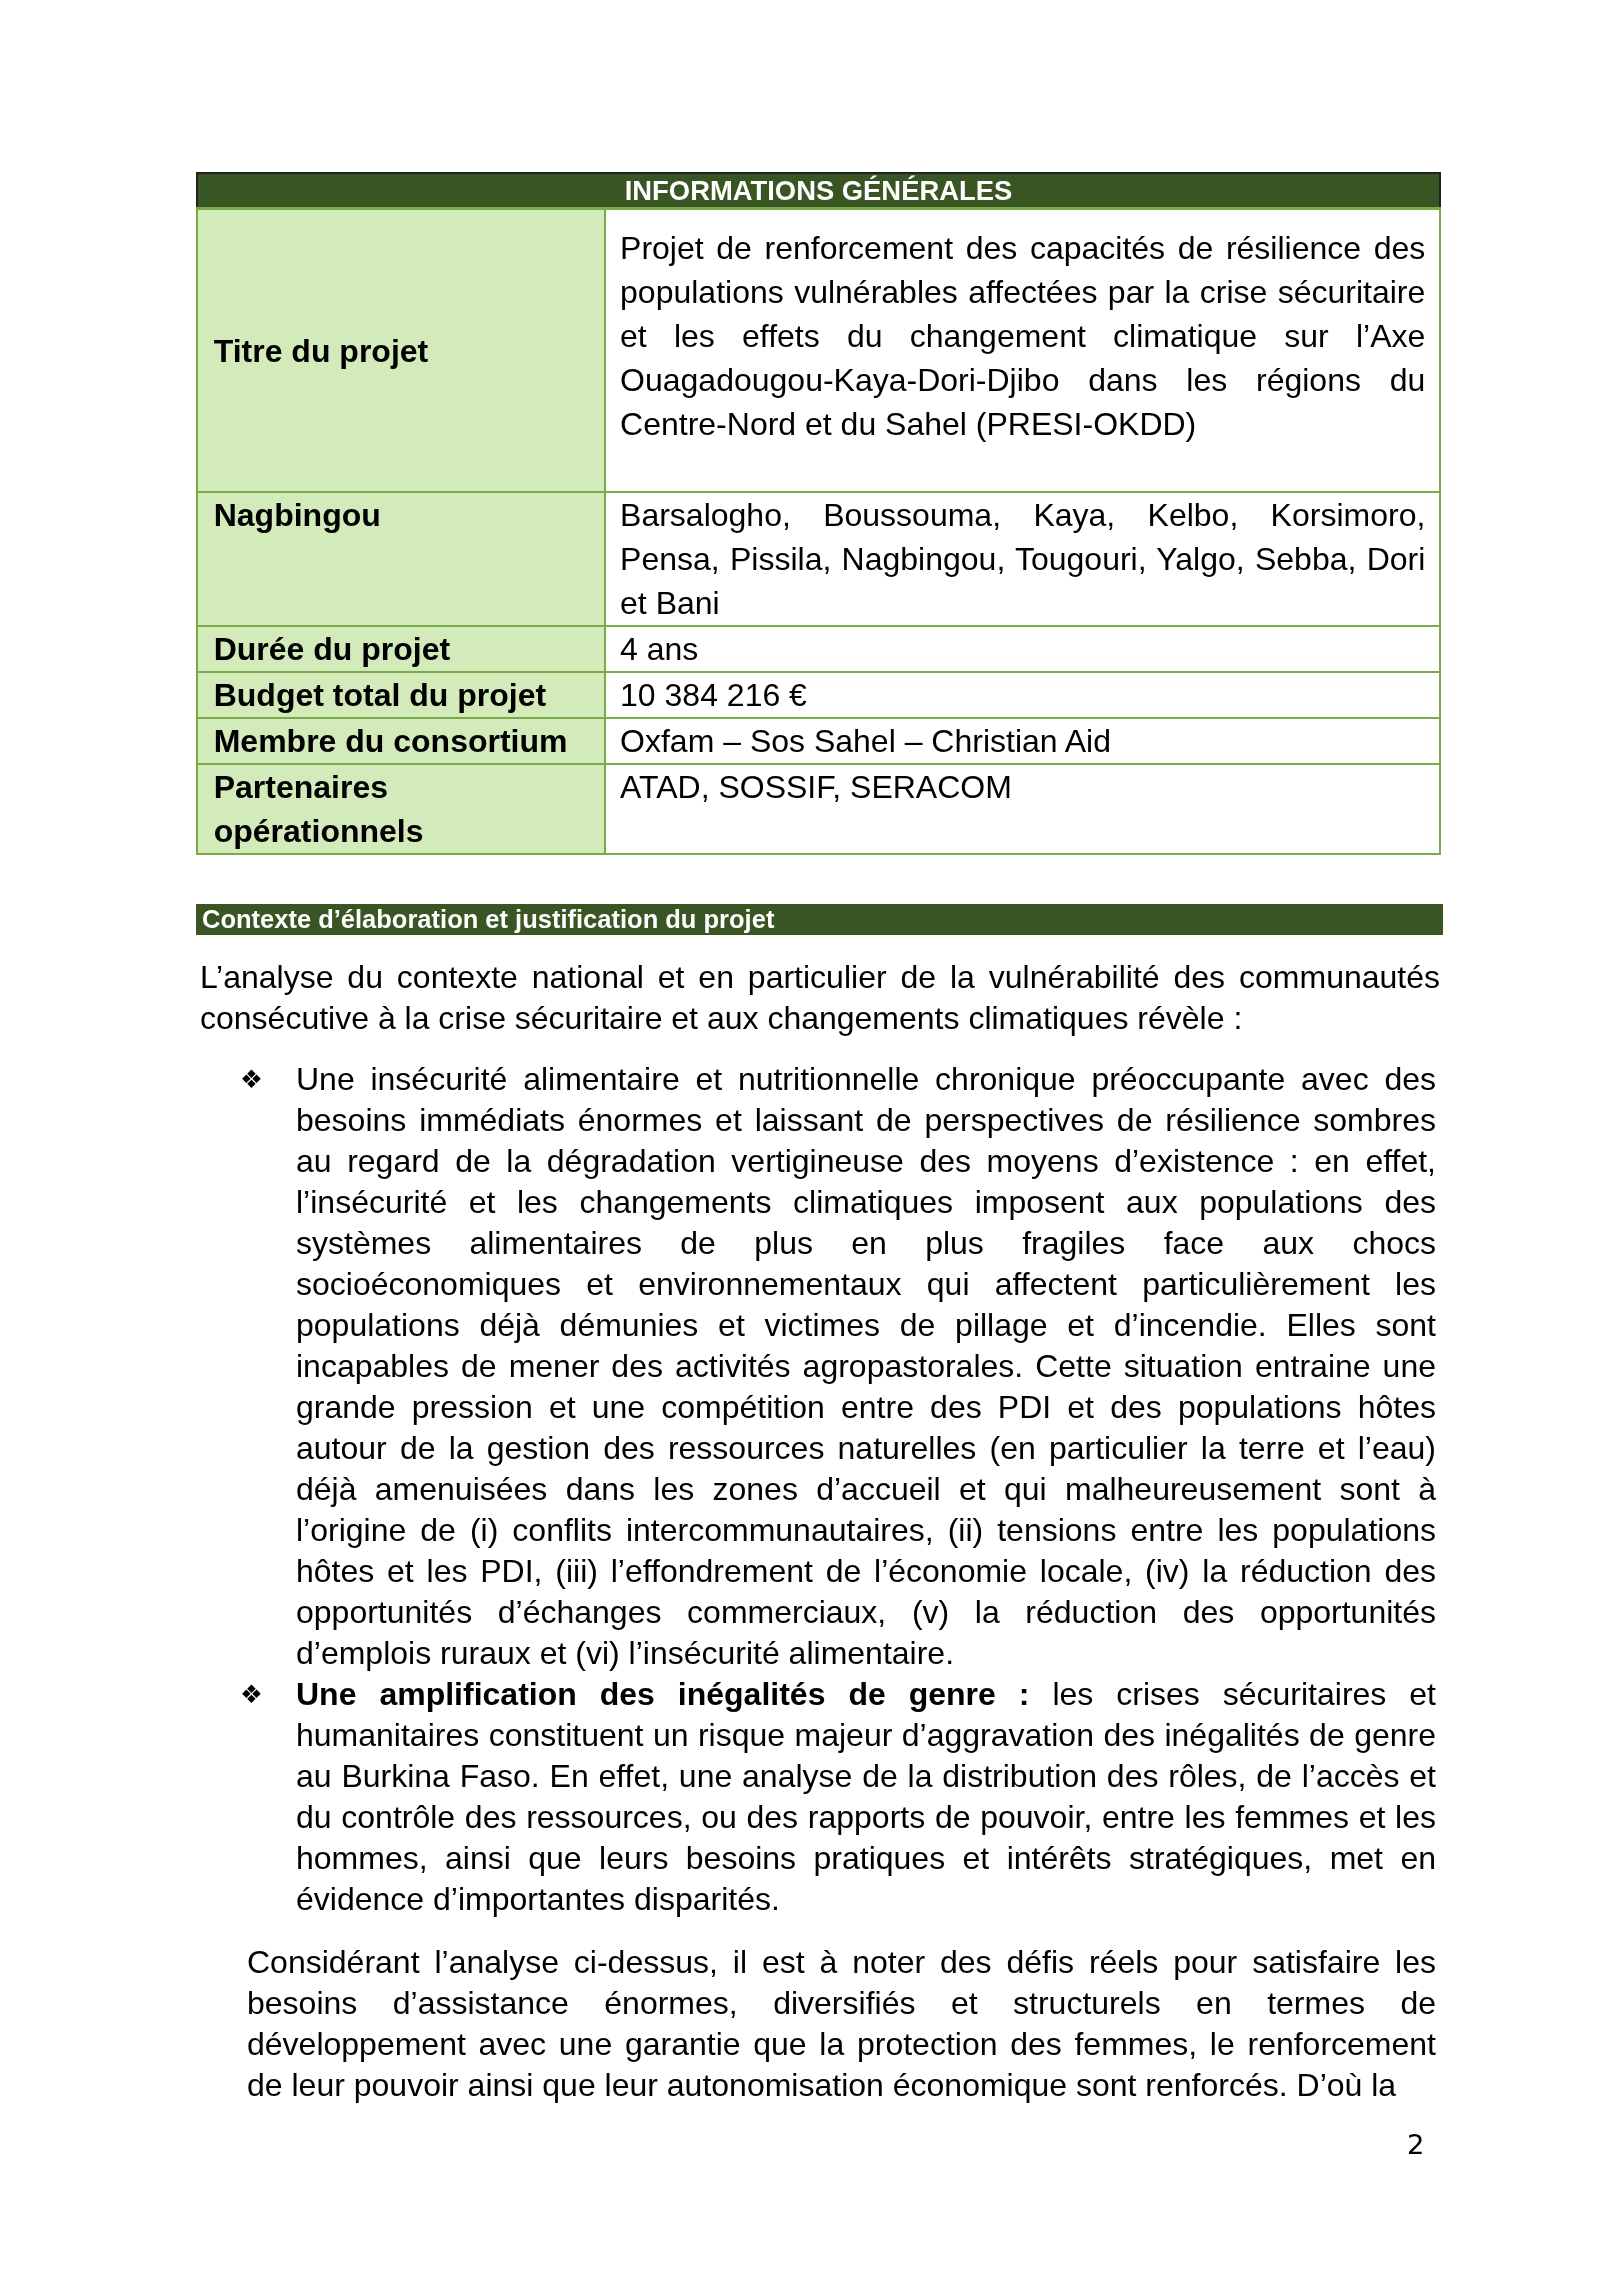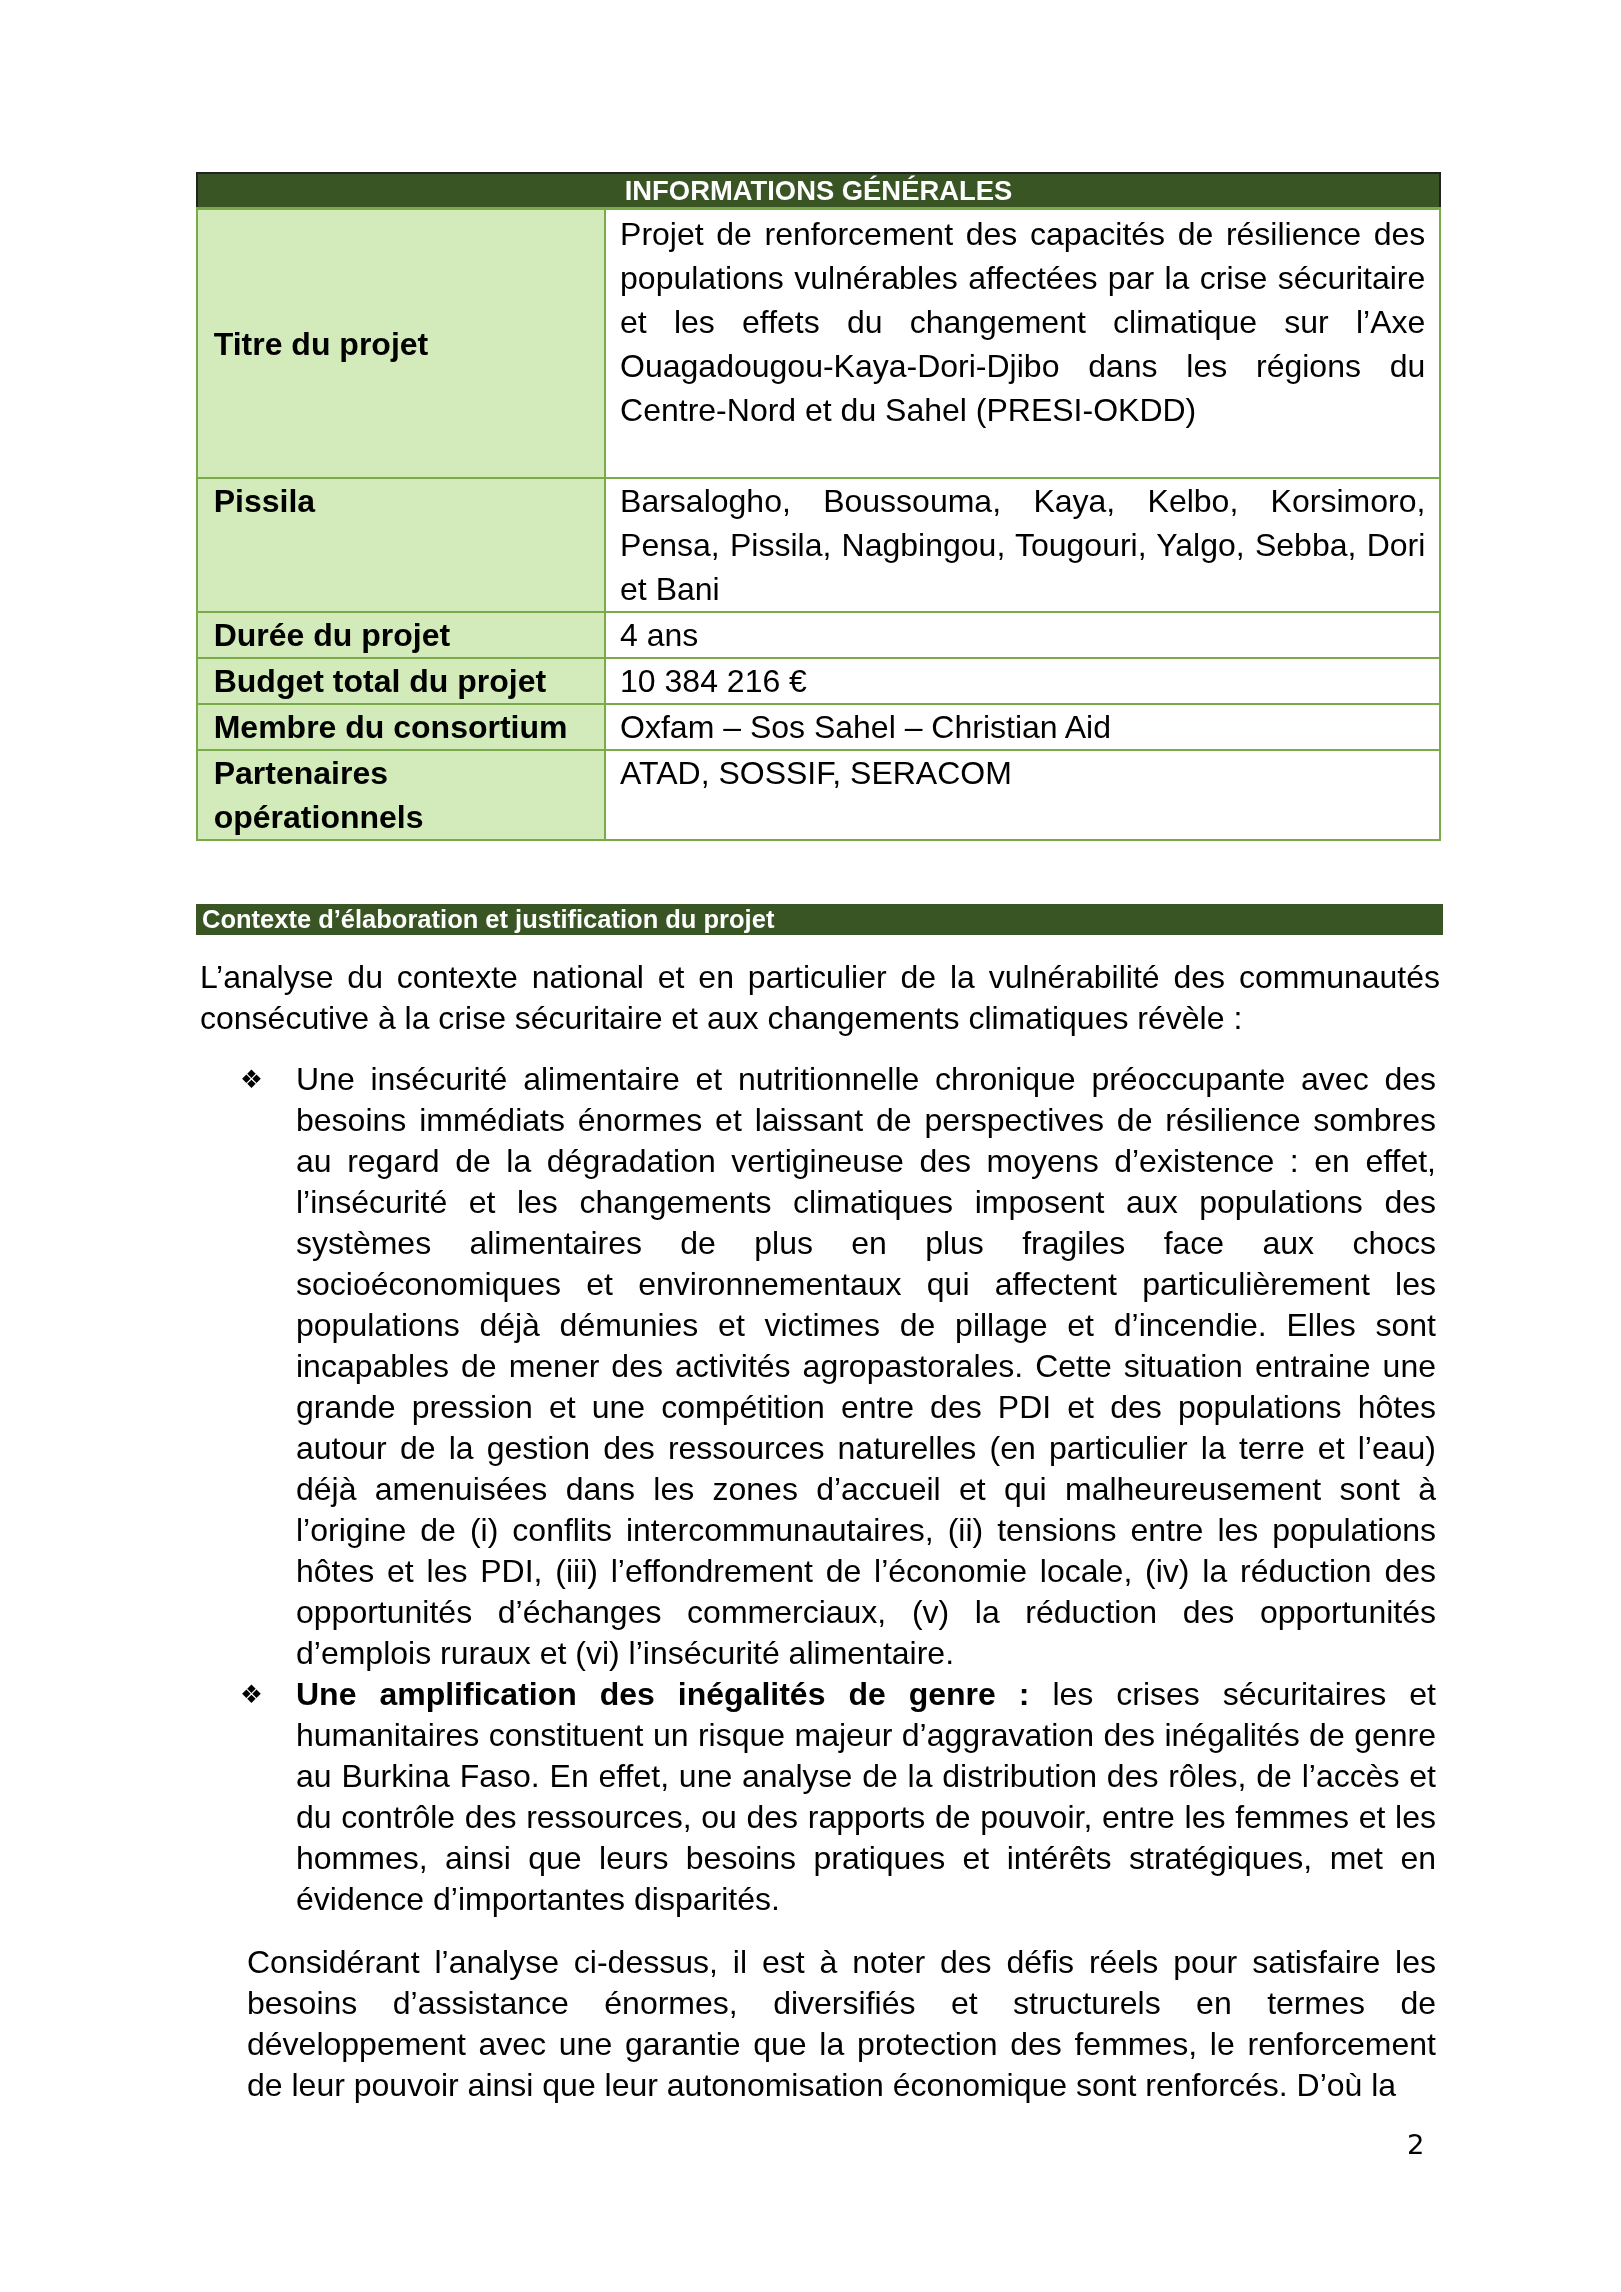--- a/index.html
+++ b/index.html
@@ -7,21 +7,21 @@
          font-family: "Liberation Sans", sans-serif; color: #000; }
   .info-table { position: absolute; left: 196px; top: 172px; width: 1245px;
                 border-collapse: collapse; font-size: 32px; line-height: 44px; border-radius: 28px; }
   .info-table .hdr { background: #3a5524; color: #fff; font-weight: bold; text-align: center;
                      font-size: 27.4px; line-height: 33px; height: 33px; border: 2px solid #222;
                      border-bottom: 3.9px solid #7aab48; padding: 0; }
   .info-table td { border: 2.9px solid #7aab48; vertical-align: top; padding: 0 13.7px; }
   .info-table td.lbl { background: #d3eabb; width: 377px; padding-left: 15.7px; font-weight: bold; }
   .info-table td.val { background: #fff; text-align: justify; }
   .info-table td.lbl.mid { vertical-align: middle; }
-  .row-title td.val { height: 265px; padding-top: 2px; }
+  .row-title td.val { height: 265px; padding-top: 16px; }
   .section-bar { position: absolute; left: 196px; top: 904px; width: 1241px; height: 31px;
                  background: #3a5524; color: #fff; font-weight: bold; font-size: 25.5px;
                  line-height: 31px; padding-left: 6px; }
   .intro { position: absolute; left: 196px; top: 953px; width: 1240px; font-size: 32px;
            line-height: 41px; text-align: justify; }
   .bullets { position: absolute; left: 240px; top: 1059px; width: 1196px; margin: 0; padding: 0;
              list-style: none; font-size: 32px; line-height: 41px; }
   .bullets li { position: relative; padding-left: 56px; text-align: justify; }
   .bullets li .bul { position: absolute; left: 0; top: 0; font-size: 25.5px; }
   .conclusion { position: absolute; left: 247px; top: 1942px; width: 1189px; font-size: 32px;
@@ -35,21 +35,21 @@
 <table class="info-table">
   <tbody>
       <tr>
         <th colspan="2" class="hdr">INFORMATIONS GÉNÉRALES</th>
       </tr>
   <tr class="row-title">
     <td class="lbl mid">Titre du projet</td>
     <td class="val">Projet de renforcement des capacités de résilience des populations vulnérables affectées par la crise sécuritaire et les effets du changement climatique sur l’Axe Ouagadougou-Kaya-Dori-Djibo dans les régions du Centre-Nord et du Sahel (PRESI-OKDD)</td>
   </tr>
   <tr>
-    <td class="lbl">Pissila</td>
+    <td class="lbl">Nagbingou</td>
     <td class="val">Barsalogho, Boussouma, Kaya, Kelbo, Korsimoro, Pensa, Pissila, Nagbingou, Tougouri, Yalgo, Sebba, Dori et Bani</td>
   </tr>
   <tr>
     <td class="lbl">Durée du projet</td>
     <td class="val">4 ans</td>
   </tr>
   <tr>
     <td class="lbl">Budget total du projet</td>
     <td class="val">10 384 216 €</td>
   </tr>

